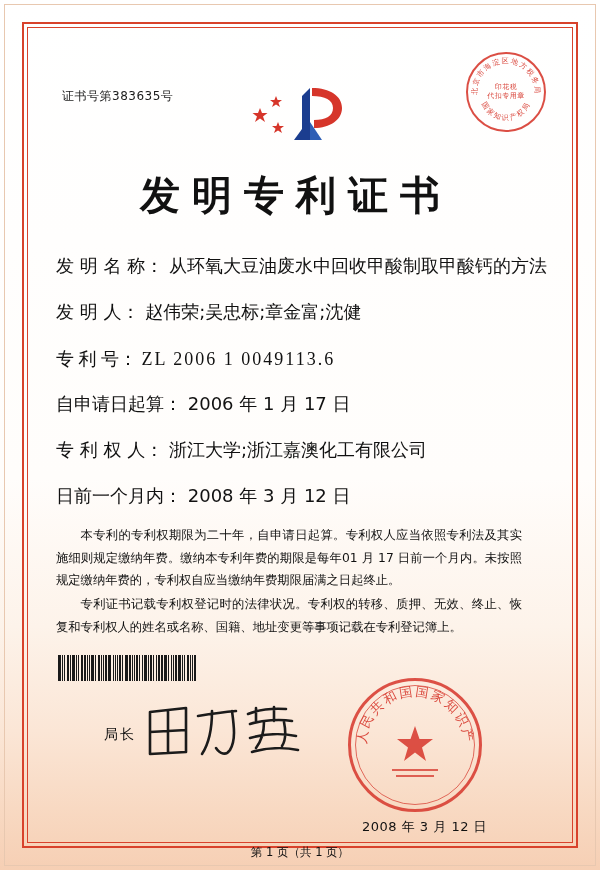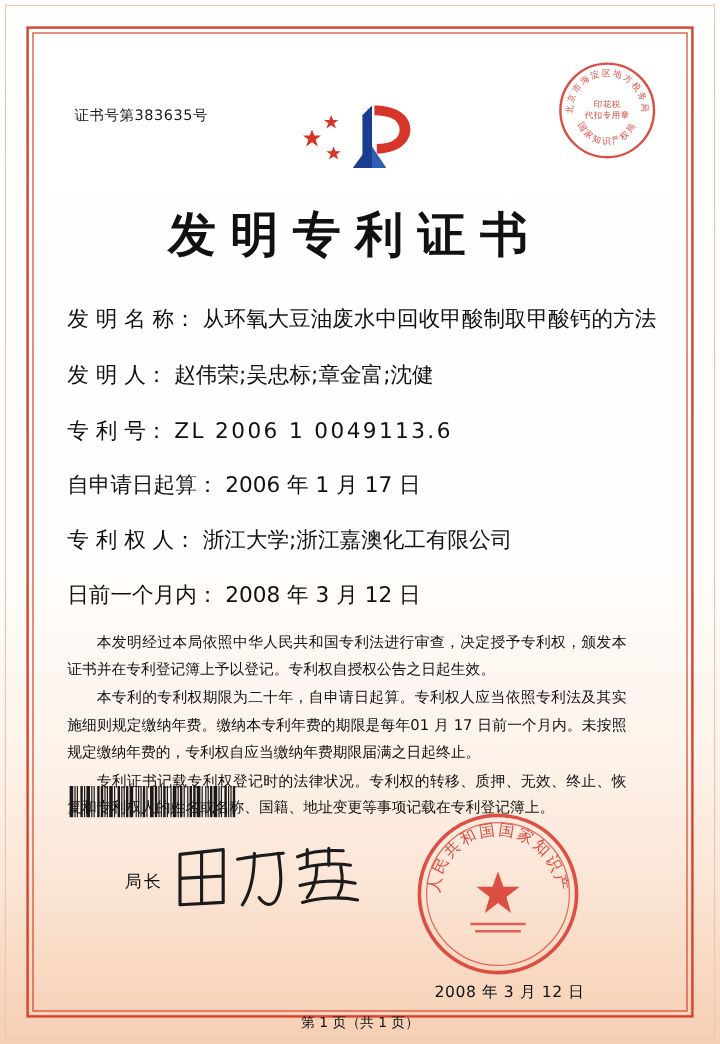--- a/index.html
+++ b/index.html
@@ -152,21 +152,21 @@
     color: #111111;
   }
   .field-value {
     display: inline-block;
     color: #111111;
   }
   .sp2 { letter-spacing: 2px; }
 
   #row-name   { top: 254px; }
   #row-inventor { top: 300px; }
-  #row-patentno { top: 347px; }
+  #row-patentno { top: 347px; font-family: Liberation Serif, serif; }
   #row-appdate { top: 392px; }
   #row-owner  { top: 438px; }
   #row-grantdate { top: 484px; }
 
   
   #body-text {
     position: absolute;
     left: 56px;
     top: 524px;
     width: 466px;
@@ -333,21 +333,20 @@
     <span class="field-label">专 利 权 人：</span>
     <span class="field-value">浙江大学;浙江嘉澳化工有限公司</span>
   </div>
 
   <div class="field-row" id="row-grantdate">
     <span class="field-label">日前一个月内：</span>
     <span class="field-value">2008 年 3 月 12 日</span>
   </div>
 
   <div id="body-text">
-    <p>本发明经过本局依照中华人民共和国专利法进行审查，决定授予专利权，颁发本证书并在专利登记簿上予以登记。专利权自授权公告之日起生效。</p>
     <p>本专利的专利权期限为二十年，自申请日起算。专利权人应当依照专利法及其实施细则规定缴纳年费。缴纳本专利年费的期限是每年01 月 17 日前一个月内。未按照规定缴纳年费的，专利权自应当缴纳年费期限届满之日起终止。</p>
     <p>专利证书记载专利权登记时的法律状况。专利权的转移、质押、无效、终止、恢复和专利权人的姓名或名称、国籍、地址变更等事项记载在专利登记簿上。</p>
   </div>
 
   <div id="barcode">
       <i style="width: 3px; margin-right: 1.2px;"></i>
       <i style="width: 1px; margin-right: 1.2px;"></i>
       <i style="width: 1px; margin-right: 1.2px;"></i>
       <i style="width: 2px; margin-right: 1.2px;"></i>
       <i style="width: 1px; margin-right: 1.2px;"></i>

